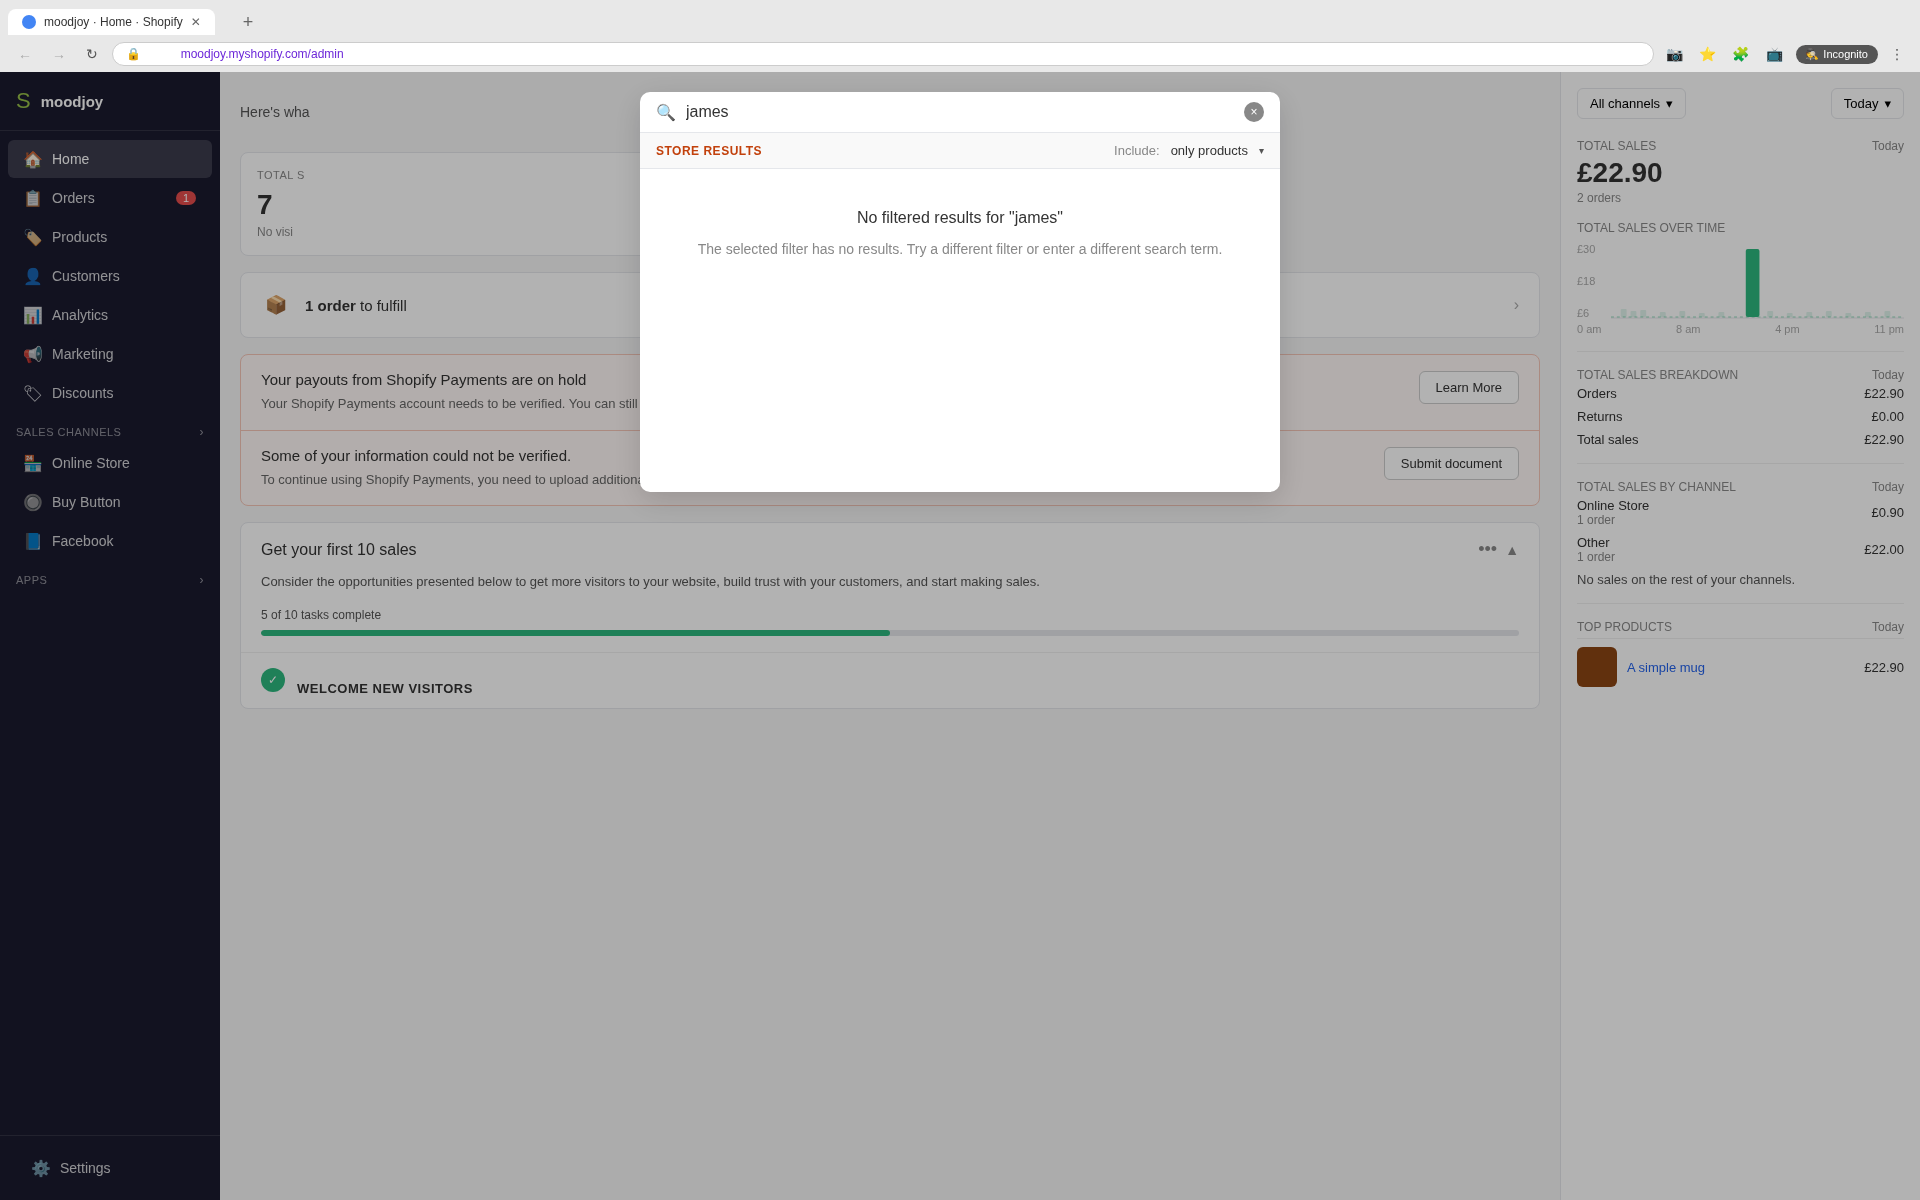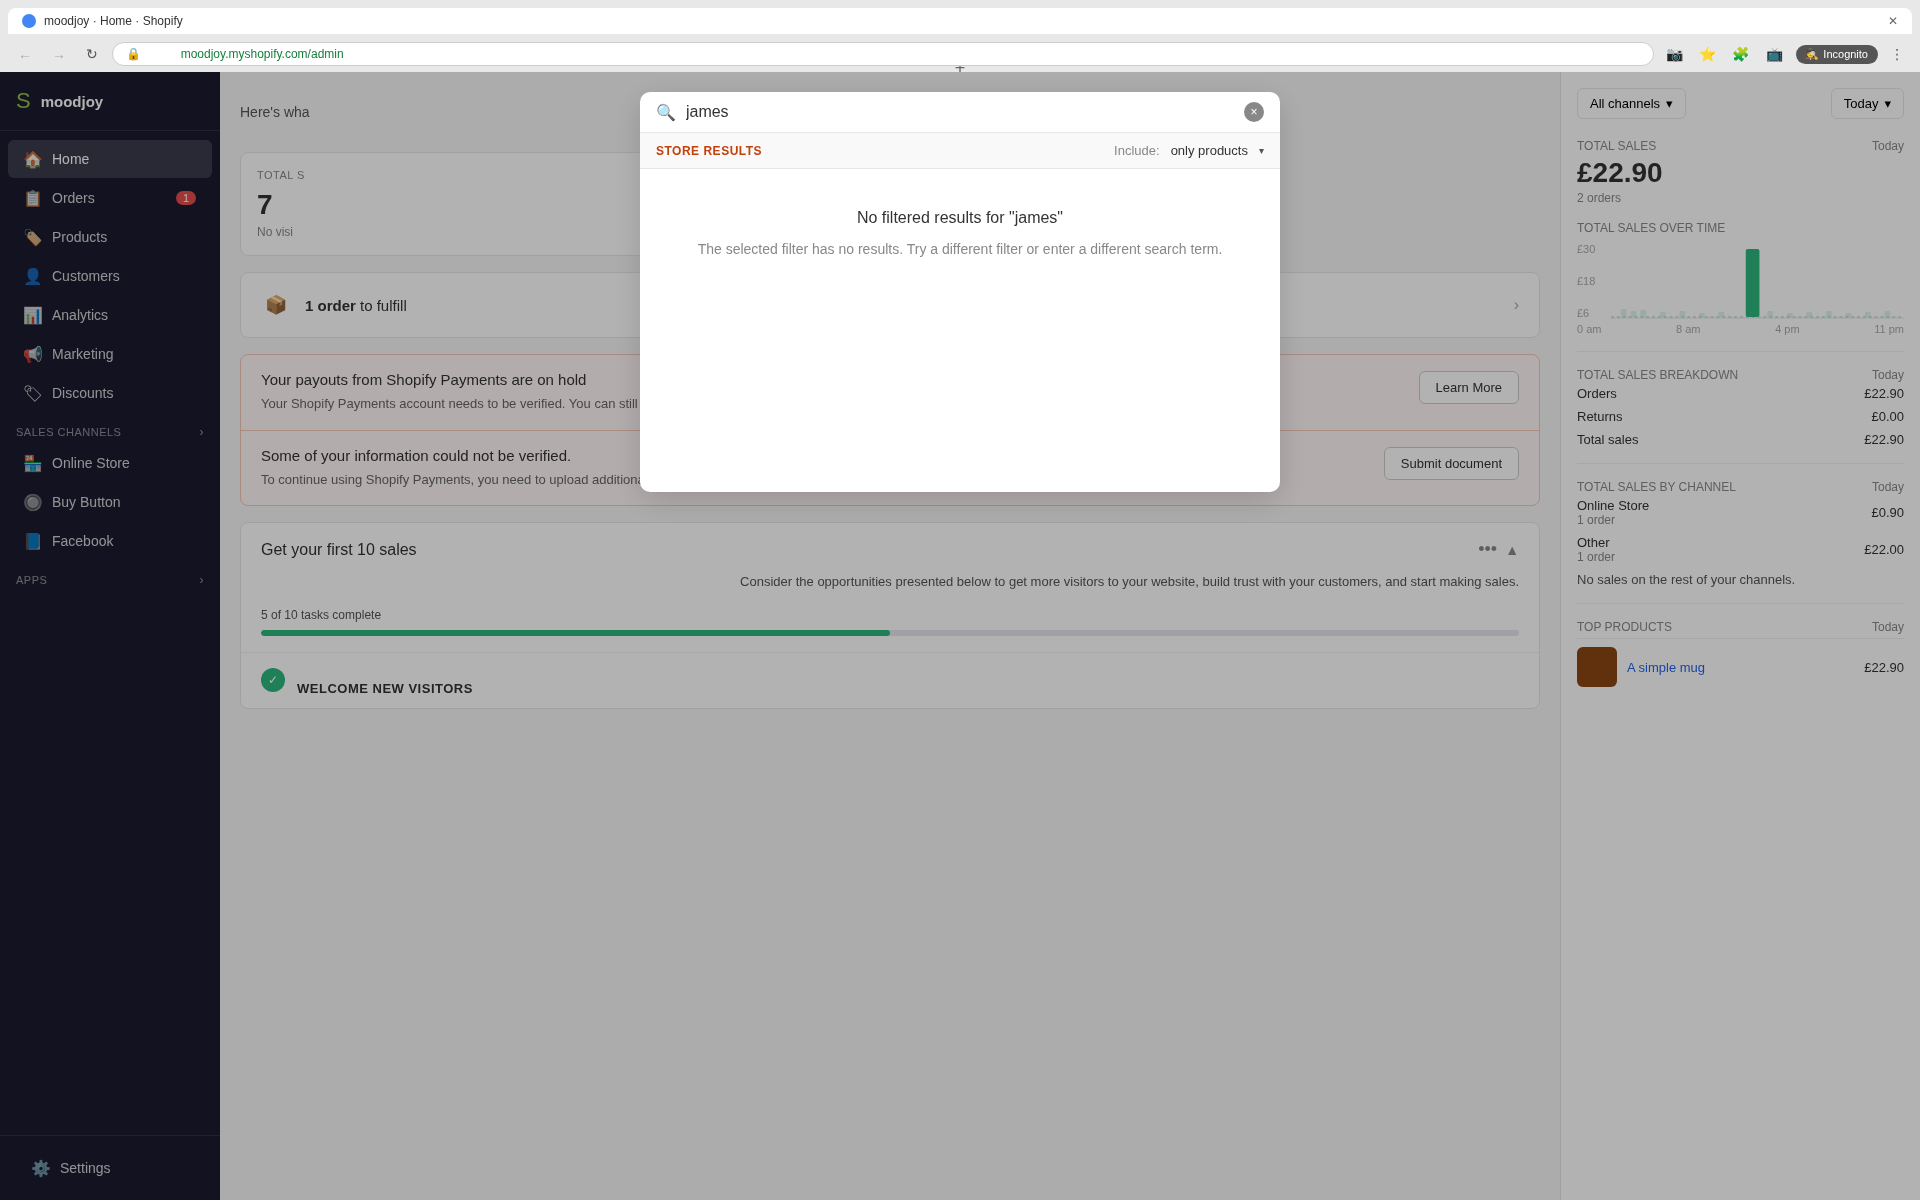--- a/index.html
+++ b/index.html
@@ -1,29 +1,29 @@
 <!DOCTYPE html>
 <html><head>
   <meta charset="utf-8">
   <style>
     * { box-sizing: border-box; margin: 0; padding: 0; }
     body { font-family: -apple-system, BlinkMacSystemFont, 'Segoe UI', sans-serif; background: #f6f6f7; display: flex; flex-direction: column; height: 1200px; overflow: hidden; }
 
     
     .browser-chrome { background: #e8e8e8; height: 72px; display: flex; flex-direction: column; }
-    .browser-tabs { display: flex; padding: 8px 8px 0; gap: 20px; height: 36px; flex-direction: column; }
+    .browser-tabs { display: flex; align-items: center; padding: 8px 8px 0; gap: 20px; height: 36px; }
     .browser-tab { background: white; border-radius: 8px 8px 0 0; padding: 6px 14px; font-size: 12px; color: #333; display: flex; align-items: center; gap: 8px; min-width: 180px; }
     .browser-tab-favicon { width: 14px; height: 14px; background: #4285f4; border-radius: 50%; }
     .tab-close { margin-left: auto; color: #666; cursor: pointer; }
     .browser-new-tab { background: none; border: none; font-size: 18px; color: #666; cursor: pointer; padding: 4px 8px; }
     .browser-toolbar { display: flex; align-items: center; padding: 6px 12px; gap: 8px; height: 36px; }
     .browser-nav-btn { background: none; border: none; color: #555; font-size: 14px; cursor: pointer; padding: 4px 6px; border-radius: 4px; }
     .browser-nav-btn:disabled { color: #aaa; }
     .browser-address-bar { flex: 1; background: white; border: 1px solid #ccc; border-radius: 20px; padding: 4px 14px; font-size: 12px; color: #333; display: flex; align-items: center; gap: 6px; }
-    .browser-address-text { color: #15803d; font-size: 12px; padding-left: 33px; }
+    .browser-address-text { color: #6d28d9; font-size: 12px; padding-left: 33px; }
     .browser-actions { display: flex; gap: 8px; align-items: center; }
     .browser-action-btn { background: none; border: none; color: #555; cursor: pointer; font-size: 14px; padding: 4px; }
     .incognito-badge { background: #555; color: white; border-radius: 12px; padding: 3px 10px; font-size: 11px; display: flex; align-items: center; gap: 4px; }
 
     
     .app-container { display: flex; flex: 1; overflow: hidden; }
 
     
     .sidebar { width: 220px; background: #1a1a2e; color: white; display: flex; flex-direction: column; padding: 0; overflow-y: auto; }
     .sidebar-logo { padding: 16px 16px; display: flex; align-items: center; gap: 10px; border-bottom: 1px solid rgba(255,255,255,0.1); }
@@ -92,21 +92,21 @@
     .warning-desc { font-size: 13px; color: #666; line-height: 1.5; }
     .warning-btn { background: white; border: 1px solid #ccc; border-radius: 6px; padding: 8px 16px; font-size: 13px; color: #333; cursor: pointer; white-space: nowrap; flex-shrink: 0; }
 
     
     .get-sales-card { background: white; border-radius: 8px; border: 1px solid #e5e7eb; margin-bottom: 16px; overflow: hidden; }
     .get-sales-header { display: flex; align-items: center; justify-content: space-between; padding: 16px 20px 12px; }
     .get-sales-title { font-size: 16px; font-weight: 400; color: #333; }
     .get-sales-actions { display: flex; gap: 8px; align-items: center; }
     .get-sales-dots { color: #888; cursor: pointer; font-size: 18px; }
     .get-sales-collapse { color: #888; cursor: pointer; font-size: 14px; }
-    .get-sales-desc { font-size: 13px; color: #555; padding: 0 20px 16px; line-height: 1.5; text-align: right; }
+    .get-sales-desc { font-size: 13px; color: #555; padding: 0 20px 16px; line-height: 1.5; }
     .get-sales-progress { padding: 0 20px 16px; }
     .progress-label { font-size: 12px; color: #555; margin-bottom: 8px; }
     .progress-bar-bg { background: #e5e7eb; border-radius: 4px; height: 6px; overflow: hidden; }
     .progress-bar-fill { background: #2db87f; height: 100%; border-radius: 4px; }
     .welcome-row { padding: 12px 20px; display: flex; align-items: center; gap: 12px; border-top: 1px solid #f0f0f0; }
     .welcome-check { width: 24px; height: 24px; background: #2db87f; border-radius: 50%; display: flex; align-items: center; justify-content: center; color: white; font-size: 12px; flex-shrink: 0; }
     .welcome-label { font-size: 13px; font-weight: 600; color: #333; text-transform: uppercase; letter-spacing: 0.5px; margin-top: 16px; }
 
     
     .rp-header { display: flex; align-items: center; justify-content: space-between; margin-bottom: 20px; }

